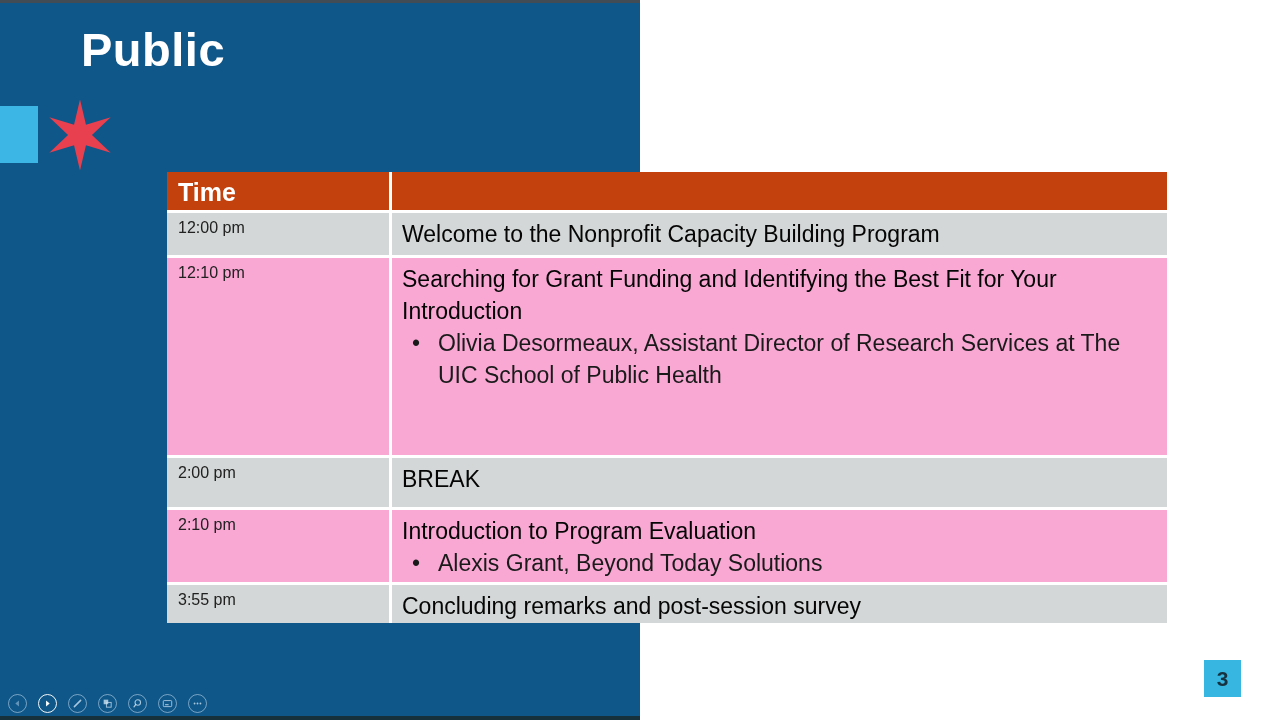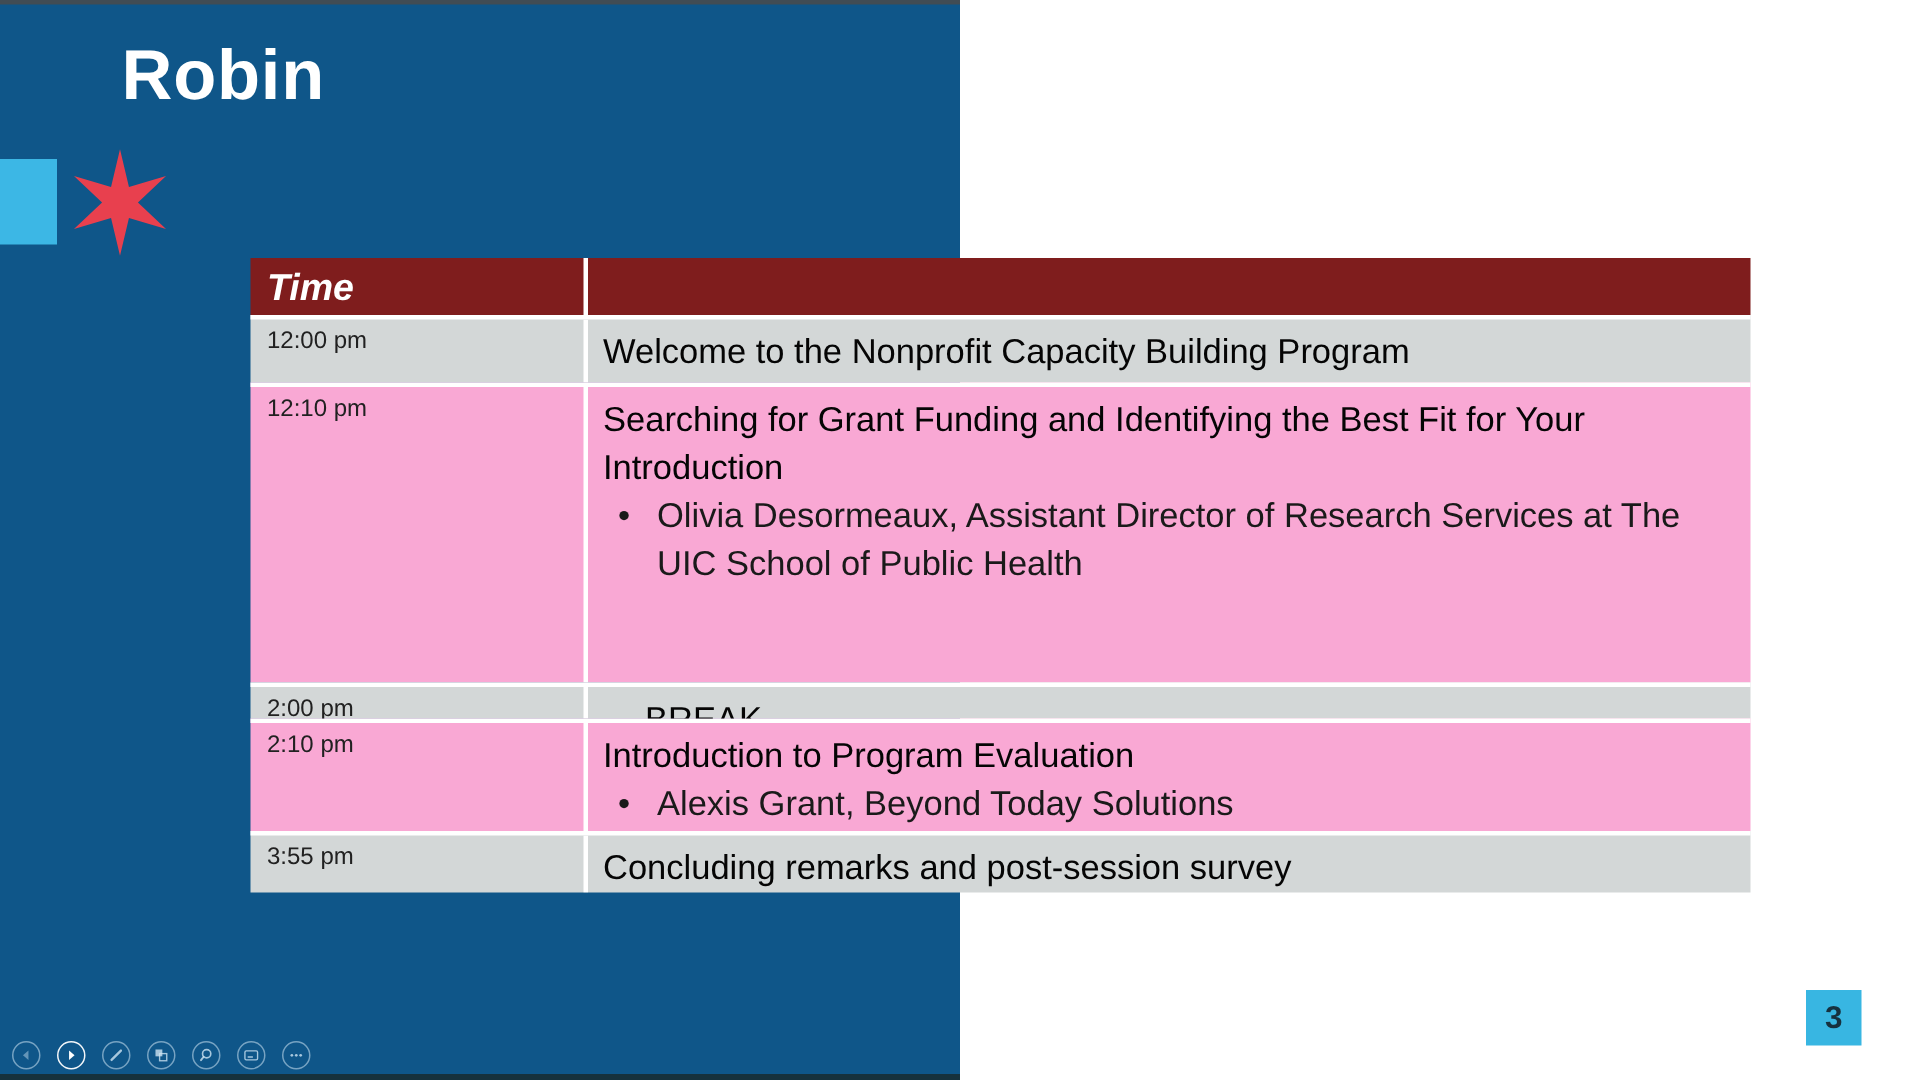--- a/index.html
+++ b/index.html
@@ -15,21 +15,21 @@
 
   .slide-title{
     position:absolute;left:81px;top:22px;margin:0;
     font-size:47px;font-weight:700;color:#ffffff;letter-spacing:.5px;line-height:56px;
   }
   .cyan-square{position:absolute;left:0;top:106px;width:38px;height:57px;background:#3CB7E5;}
   .star{position:absolute;left:49px;top:96px;}
 
   
   .agenda-table{position:absolute;left:167px;top:172px;width:1000px;}
-  .thead{display:flex;height:38px;background:#7f1d1d;font-style:italic;}
+  .thead{display:flex;height:38px;background:#c2410c;}
   .th-time{
     width:225px;border-right:3px solid #ffffff;
     color:#ffffff;font-weight:700;font-size:25px;padding:2px 0 0 11px;
     display:flex;align-items:center;
   }
   .th-session{flex:1;}
   .trow{display:flex;border-top:3px solid #ffffff;overflow:hidden;}
   .row-dark{background:#D3D7D7;}
   .row-light{background:#f9a8d4;}
   .cell-time{
@@ -68,21 +68,21 @@
   .active .ic-fill{fill:#ffffff;}
 </style>
 </head>
 <body>
 
 <div class="stage">
   <div class="blue-panel"></div>
   <div class="top-strip"></div>
   <div class="bottom-strip"></div>
 
-  <h1 class="slide-title">Robin</h1>
+  <h1 class="slide-title">Public</h1>
 
   <div class="cyan-square"></div>
 
   <svg class="star" width="62" height="78" viewBox="-35 -41 70 82">
     <polygon fill="#E8404E" points="0,-40 6.75,-11.69 34.64,-20 13.5,0 34.64,20 6.75,11.69 0,40 -6.75,11.69 -34.64,20 -13.5,0 -34.64,-20 -6.75,-11.69"></polygon>
   </svg>
 
   <div class="agenda-table">
     <div class="thead">
       <div class="th-time">Time</div>
@@ -97,21 +97,21 @@
         </div>
         <div class="trow row-light" style="height: 200px;">
           <div class="cell-time">12:10 pm</div>
           <div class="cell-session">
             <div class="session-title">Searching for Grant Funding and Identifying the Best Fit for Your Introduction</div>
             <ul class="bullets">
               <li>Olivia Desormeaux, Assistant Director of Research Services at The UIC School of Public Health</li>
             </ul>
           </div>
         </div>
-        <div class="trow row-dark" style="height: 24px; gap: 28px;">
+        <div class="trow row-dark" style="height: 52px;">
           <div class="cell-time">2:00 pm</div>
           <div class="cell-session">
             <div class="session-title">BREAK</div>
           </div>
         </div>
         <div class="trow row-light" style="height: 75px;">
           <div class="cell-time">2:10 pm</div>
           <div class="cell-session">
             <div class="session-title">Introduction to Program Evaluation</div>
             <ul class="bullets">

